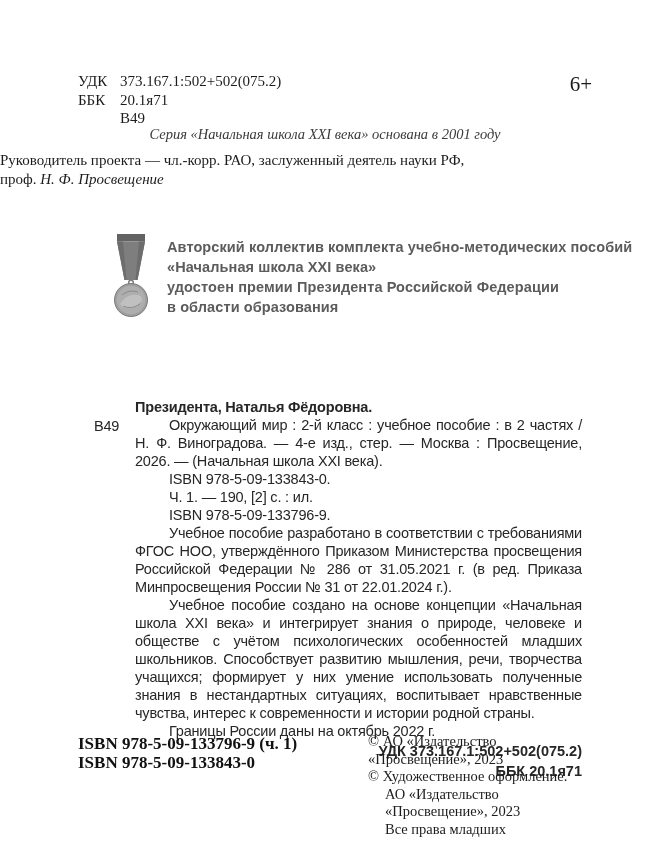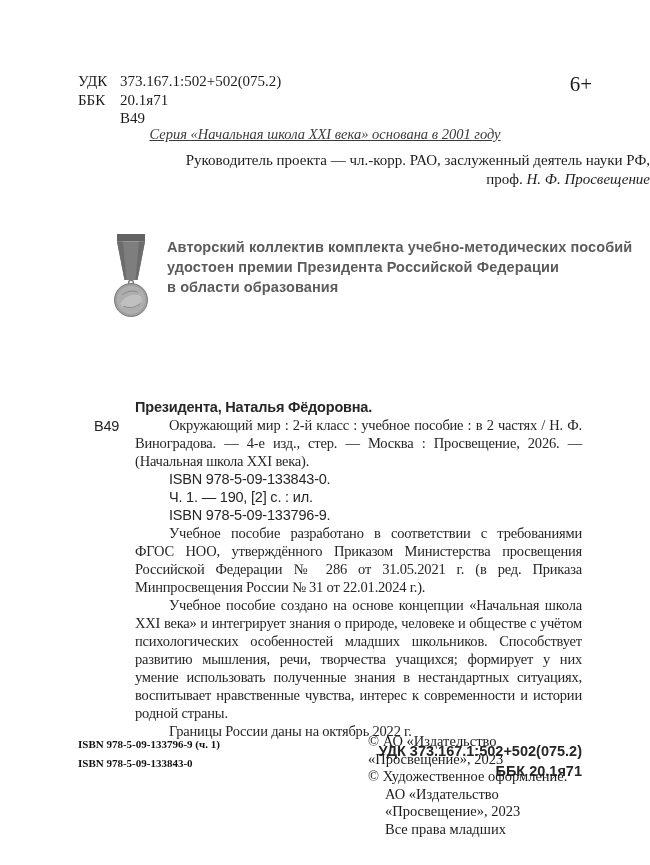--- a/index.html
+++ b/index.html
@@ -14,48 +14,48 @@
   .top-block { position:absolute; top:72px; left:78px; right:58px;
     display:flex; justify-content:space-between; align-items:flex-start; }
   .codes { font-family:"Liberation Serif", serif; font-size:15px;
     line-height:18.5px; color:#1c1c1c; }
   .codes .lbl { display:inline-block; width:42px; }
   .age { font-family:"Liberation Serif", serif; font-size:21px; color:#1c1c1c; }
 
   
   .series { position:absolute; top:126px; left:0; width:100%;
     text-align:center; font-family:"Liberation Serif", serif;
-    font-style:italic; font-size:14.5px; color:#3a3a3a;text-decoration:underline; }
+    font-style:italic; font-size:14.5px; color:#3a3a3a; }
 
   
-  .lead { position:absolute; top:151px; left:0; width:100%; text-align:right;
+  .lead { position:absolute; top:151px; left:0; width:100%; text-align:left;
     font-family:"Liberation Serif", serif; font-size:15px; line-height:19px;
     color:#1c1c1c; }
   .lead .italic { font-style:italic; }
 
   
   .award { position:absolute; top:234px; left:113px; display:flex; gap:18px; }
   .award-text { font-size:14.5px; line-height:20px; font-weight:bold;
     color:#5c5c5c; letter-spacing:0.1px; padding-top:3px; }
 
   
   .catalog { position:absolute; top:398px; left:135px; width:447px;
     font-size:14.5px; line-height:18px; color:#262626; letter-spacing:-0.2px; }
   .catalog .author { font-weight:bold; }
   .catalog .hang { position:absolute; left:-41px; top:19px; }
-  .catalog p.just { text-align:justify; text-indent:34px;font-family:Liberation Serif, serif; }
+  .catalog p.just { text-align:justify; text-indent:34px; }
   .catalog .ind { padding-left:34px; }
   .catalog .codes-bold { text-align:right; font-weight:bold; margin-top:2px;
     letter-spacing:0; }
 
   
   .footer { position:absolute; top:733px; left:78px; right:58px; }
   .f-left { position:absolute; left:0; top:2px;
     font-family:"Liberation Serif", serif; font-weight:bold;
-    font-size:11px; line-height:18.5px; color:#111111; }
+    font-size:17px; line-height:18.5px; color:#111111; }
   .f-right { position:absolute; left:290px; top:0;
     font-family:"Liberation Serif", serif; font-size:14.5px;
     line-height:17.5px; color:#1c1c1c; }
   .f-right .cont { padding-left:17px; }
 </style>
 </head>
 <body>
 
 <div class="page">
 
@@ -83,20 +83,21 @@
       <polygon points="26,7.5 32,7.5 24.5,46 22.5,46" fill="#6d6d6d"></polygon>
       <circle cx="18" cy="48.5" r="2.3" fill="none" stroke="#808080" stroke-width="1.5"></circle>
       <circle cx="18" cy="66" r="16.5" fill="#9f9f9f" stroke="#7b7b7b" stroke-width="1"></circle>
       <circle cx="18" cy="66" r="14.2" fill="#aeaeae"></circle>
       <path d="M7 70 Q14 59 25 61 Q30 62 28.5 67 Q21 76 9.5 73 Z" fill="#c3c3c3" opacity="0.85"></path>
       <path d="M9 61 Q16 55 25 58" stroke="#8a8a8a" stroke-width="1" fill="none"></path>
       <path d="M10 72 Q18 76 27 70" stroke="#8f8f8f" stroke-width="1" fill="none"></path>
     </svg>
     <div class="award-text">
       <div>Авторский коллектив комплекта учебно-методических пособий</div>
+      <div>«Начальная школа XXI века»</div>
       <div>удостоен премии Президента Российской Федерации</div>
       <div>в области образования</div>
     </div>
   </div>
 
   <div class="catalog">
     <span class="hang">В49</span>
     <div class="author">Президента, Наталья Фёдоровна.</div>
     <p class="just">Окружающий мир : 2-й класс : учебное пособие : в 2 частях / Н. Ф. Виноградова. — 4-е изд., стер. — Москва : Просвещение, 2026. — (Начальная школа XXI века).</p>
     <div class="ind">ISBN 978-5-09-133843-0.</div>

